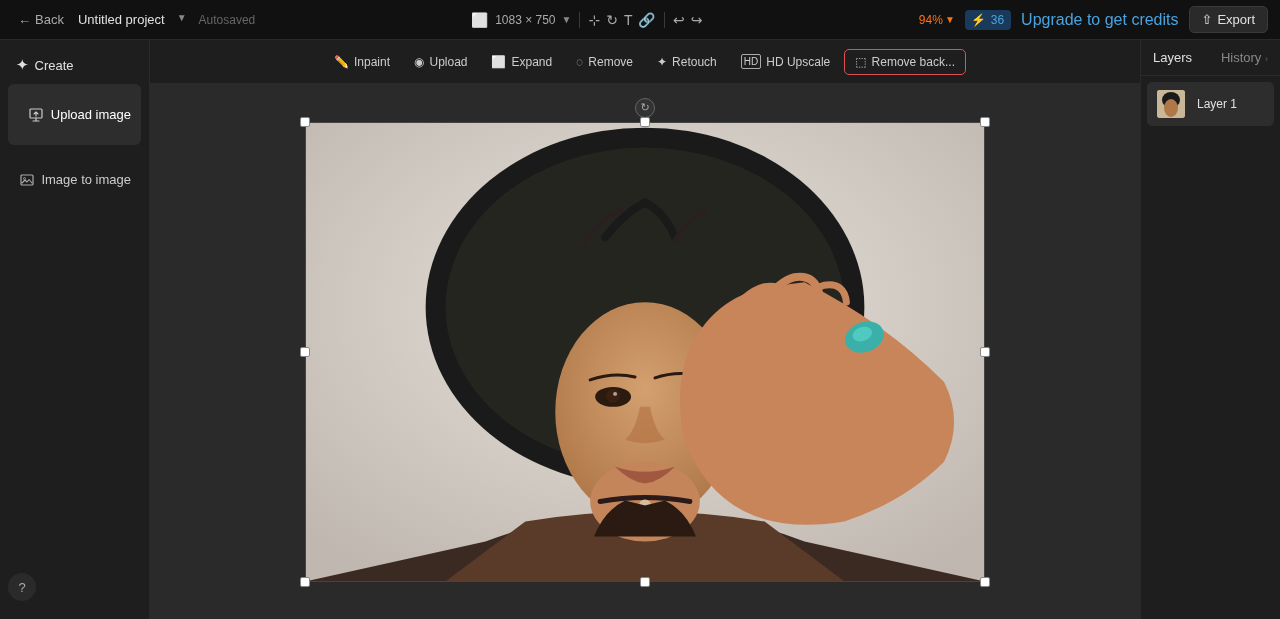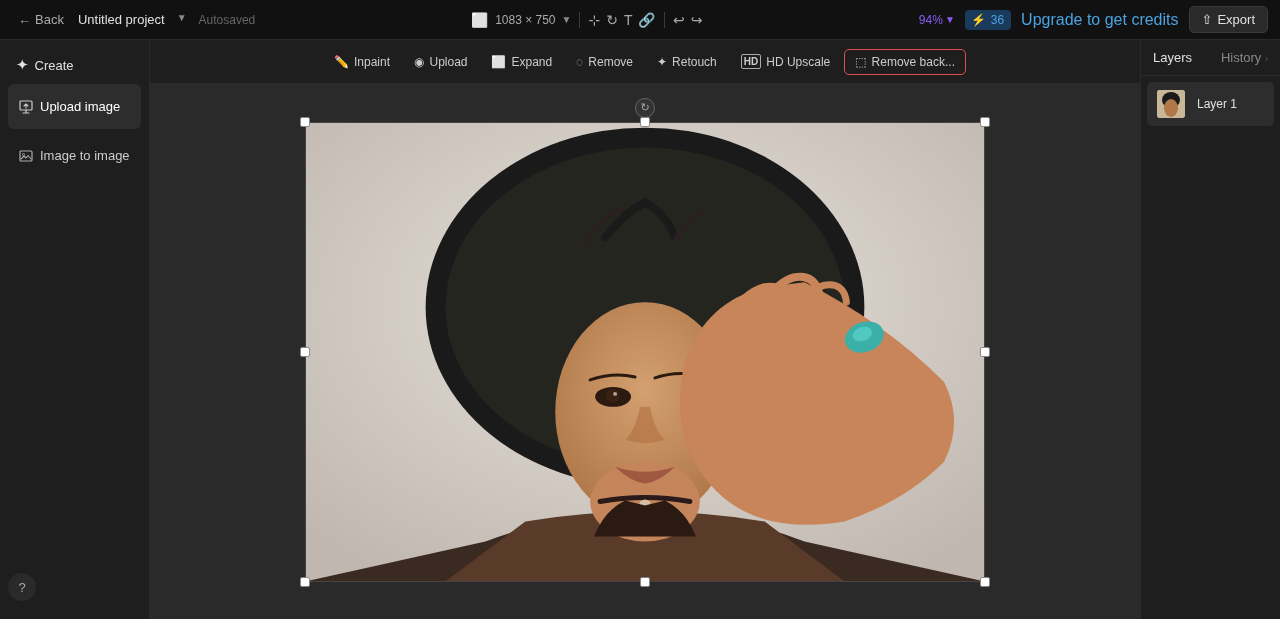--- a/index.html
+++ b/index.html
@@ -6,32 +6,32 @@
     body { background: #1a1a1a; color: #e0e0e0; font-family: -apple-system, BlinkMacSystemFont, 'Segoe UI', sans-serif; font-size: 13px; width: 1280px; height: 619px; overflow: hidden; display: flex; flex-direction: column; }
 
     
     .topbar { height: 40px; background: #111; display: flex; align-items: center; justify-content: space-between; padding: 0 12px; border-bottom: 1px solid #2a2a2a; flex-shrink: 0; }
     .topbar-left { display: flex; align-items: center; gap: 8px; }
     .back-btn { display: flex; align-items: center; gap: 4px; color: #aaa; cursor: pointer; padding: 4px 6px; border-radius: 4px; }
     .project-title { display: flex; align-items: flex-start; gap: 12px; color: #e0e0e0; font-size: 13px; }
     .autosaved { color: #666; font-size: 12px; margin-left: 4px; }
     .topbar-center { display: flex; align-items: center; gap: 6px; color: #aaa; font-size: 12px; }
     .topbar-right { display: flex; align-items: center; gap: 10px; }
-    .zoom-control { display: flex; align-items: center; gap: 2px; color: #8b5cf6; font-size: 12px; cursor: pointer; }
+    .zoom-control { display: flex; align-items: center; gap: 2px; color: #f97316; font-size: 12px; cursor: pointer; }
     .credits-badge { background: #1a3a5c; color: #4aa3df; border-radius: 4px; padding: 3px 7px; font-size: 12px; display: flex; align-items: center; gap: 4px; }
     .upgrade-btn { color: #4aa3df; font-size: 16px; cursor: pointer; }
     .export-btn { background: #2a2a2a; border: 1px solid #3a3a3a; color: #e0e0e0; border-radius: 5px; padding: 5px 12px; font-size: 13px; cursor: pointer; display: flex; align-items: center; gap: 5px; }
 
     
     .main { display: flex; flex: 1; overflow: hidden; }
 
     
     .sidebar { width: 150px; background: #1e1e1e; border-right: 1px solid #2a2a2a; padding: 10px 8px; display: flex; flex-direction: column; gap: 4px; flex-shrink: 0; }
     .create-btn { display: flex; align-items: center; gap: 6px; color: #e0e0e0; padding: 6px 8px; cursor: pointer; font-size: 13px; font-weight: 500; }
-    .sidebar-item { display: flex; align-items: center; gap: 7px; color: #ccc; padding: 15px 10px; border-radius: 6px; cursor: pointer; font-size: 13px; }
+    .sidebar-item { display: flex; align-items: center; gap: 7px; color: #ccc; padding: 23px 10px; border-radius: 6px; cursor: pointer; font-size: 13px; justify-content: flex-end; }
     .sidebar-item.active { background: #2d2d2d; color: #fff; }
     .sidebar-icon { width: 15px; height: 15px; display: flex; align-items: center; justify-content: center; flex-shrink: 0; }
     .help-btn { margin-top: auto; width: 28px; height: 28px; border-radius: 50%; background: #2a2a2a; display: flex; align-items: center; justify-content: center; cursor: pointer; color: #aaa; font-size: 13px; }
 
     
     .canvas-area { flex: 1; display: flex; flex-direction: column; overflow: hidden; background: #252525; }
     .toolbar { height: 44px; background: #1e1e1e; border-bottom: 1px solid #2a2a2a; display: flex; align-items: center; justify-content: center; gap: 4px; }
     .tool-btn { display: flex; align-items: center; gap: 5px; color: #ccc; padding: 5px 10px; border-radius: 5px; cursor: pointer; font-size: 12px; background: transparent; border: none; }
     .tool-btn.highlighted { background: transparent; color: #ccc; border: 1.5px solid #e05050; border-radius: 5px; }
     .canvas-wrapper { flex: 1; display: flex; align-items: center; justify-content: center; overflow: hidden; position: relative; background: #2a2a2a; }
@@ -157,21 +157,21 @@
       </button>
       <button class="tool-btn">
         <span>◌</span>
         <span>Remove</span>
       </button>
       <button class="tool-btn">
         <span>✦</span>
         <span>Retouch</span>
       </button>
       <button class="tool-btn">
-        <span style="font-size:10px; font-weight:bold; border:1px solid #aaa; padding:1px 2px; border-radius:2px;">HD</span>
+        <span style="font-size:10px; font-weight:normal; border:1px solid #aaa; padding:1px 2px; border-radius:2px;">HD</span>
         <span>HD Upscale</span>
       </button>
       <button class="tool-btn highlighted">
         <span>⬚</span>
         <span>Remove back...</span>
       </button>
     </div>
 
     <div class="canvas-wrapper">
       <div class="canvas-frame">

